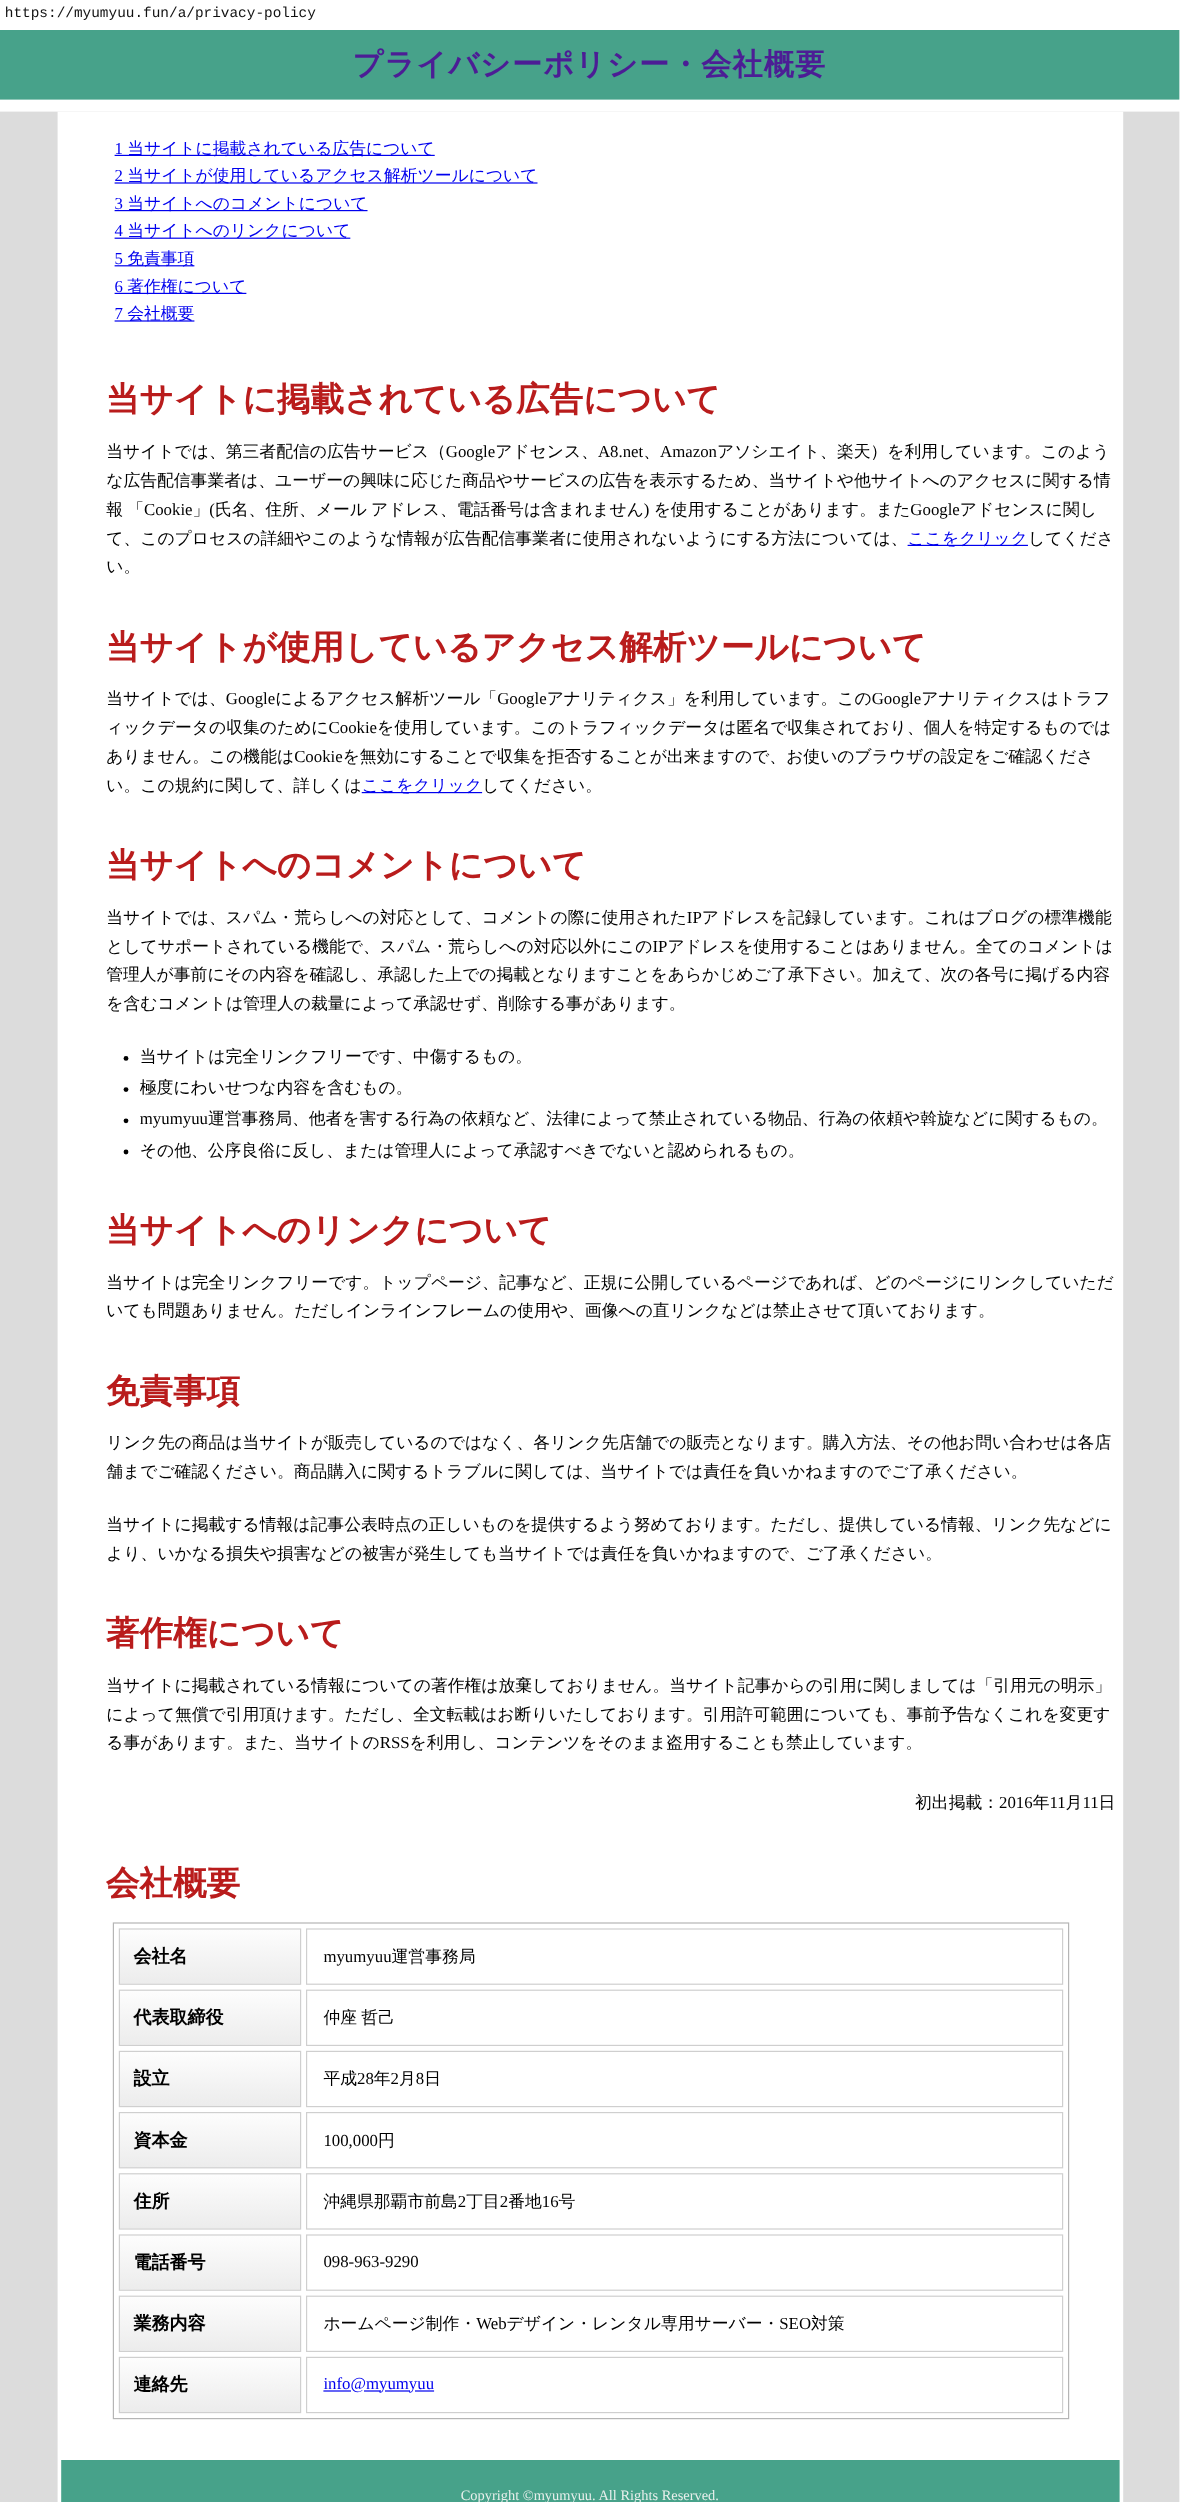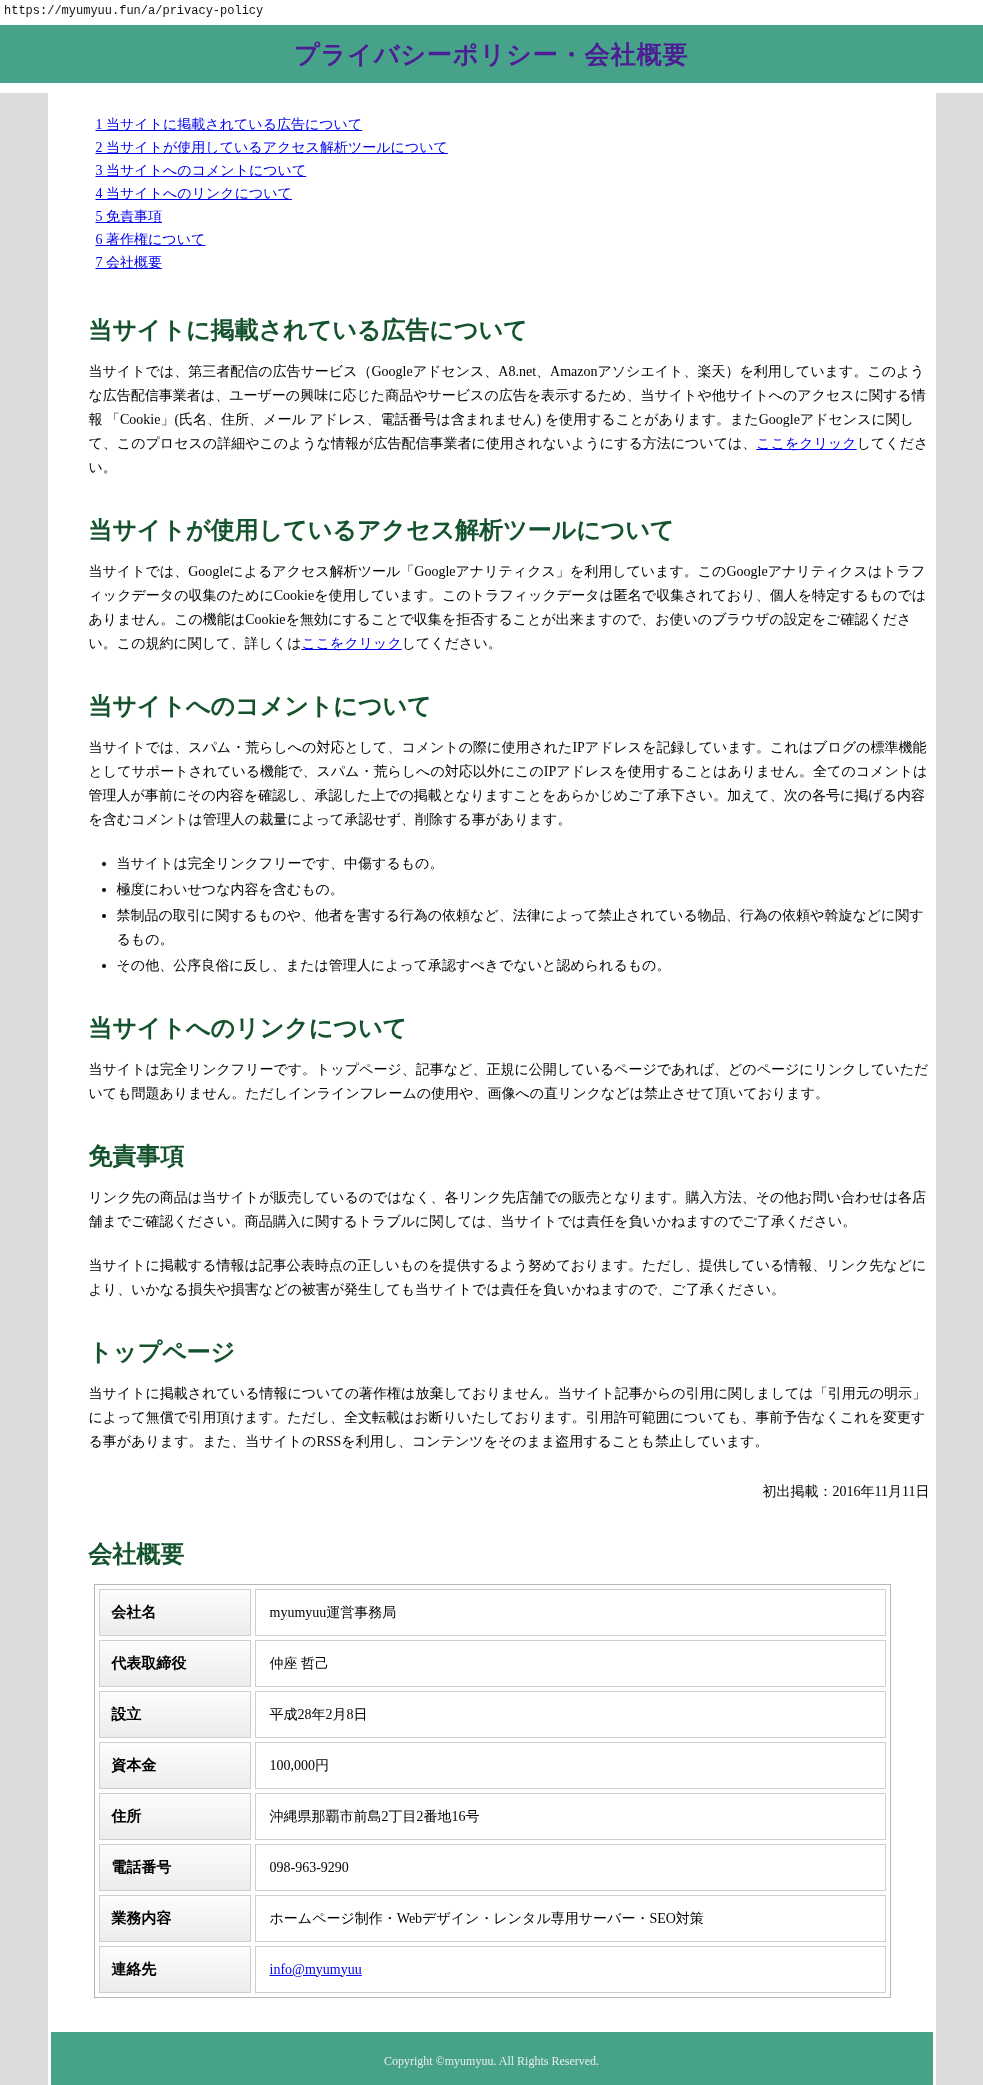--- a/index.html
+++ b/index.html
@@ -60,24 +60,24 @@
   .toc a{
     display:block;
     font-size:14px;
     line-height:23px;
     color:var(--link);
     text-decoration:underline;
   }
   
   h2{
     font-family:Liberation Serif, serif;
-    font-size:24px;
+    font-size:28px;
     font-weight:bold;
     margin:34px 0 14px 0;
-    color:#14532d;
+    color:#b91c1c;
   }
   p{
     font-size:14px;
     line-height:24px;
     margin:14px 0 20px 0;
   }
   p a, li a{
     color:var(--link);
     text-decoration:underline;
   }
@@ -178,38 +178,38 @@
         <h2>当サイトが使用しているアクセス解析ツールについて</h2>
         <p><span>当サイトでは、Googleによるアクセス解析ツール「Googleアナリティクス」を利用しています。このGoogleアナリティクスはトラフィックデータの収集のためにCookieを使用しています。このトラフィックデータは匿名で収集されており、個人を特定するものではありません。この機能はCookieを無効にすることで収集を拒否することが出来ますので、お使いのブラウザの設定をご確認ください。この規約に関して、詳しくは</span><a href="#">ここをクリック</a><span>してください。</span></p>
       </section>
 
       <section>
         <h2>当サイトへのコメントについて</h2>
         <p>当サイトでは、スパム・荒らしへの対応として、コメントの際に使用されたIPアドレスを記録しています。これはブログの標準機能としてサポートされている機能で、スパム・荒らしへの対応以外にこのIPアドレスを使用することはありません。全てのコメントは管理人が事前にその内容を確認し、承認した上での掲載となりますことをあらかじめご了承下さい。加えて、次の各号に掲げる内容を含むコメントは管理人の裁量によって承認せず、削除する事があります。</p>
         <ul>
           <li>当サイトは完全リンクフリーです、中傷するもの。</li>
           <li>極度にわいせつな内容を含むもの。</li>
-          <li>禁制品の取引に関するものや、他者を害する行為の依頼など、法律によって禁止されている物品、行為の依頼や斡旋などに関するもの。</li>
+          <li>myumyuu運営事務局、他者を害する行為の依頼など、法律によって禁止されている物品、行為の依頼や斡旋などに関するもの。</li>
           <li>その他、公序良俗に反し、または管理人によって承認すべきでないと認められるもの。</li>
         </ul>
       </section>
 
       <section>
         <h2>当サイトへのリンクについて</h2>
         <p>当サイトは完全リンクフリーです。トップページ、記事など、正規に公開しているページであれば、どのページにリンクしていただいても問題ありません。ただしインラインフレームの使用や、画像への直リンクなどは禁止させて頂いております。</p>
       </section>
 
       <section>
         <h2>免責事項</h2>
         <p>リンク先の商品は当サイトが販売しているのではなく、各リンク先店舗での販売となります。購入方法、その他お問い合わせは各店舗までご確認ください。商品購入に関するトラブルに関しては、当サイトでは責任を負いかねますのでご了承ください。</p>
         <p>当サイトに掲載する情報は記事公表時点の正しいものを提供するよう努めております。ただし、提供している情報、リンク先などにより、いかなる損失や損害などの被害が発生しても当サイトでは責任を負いかねますので、ご了承ください。</p>
       </section>
 
       <section>
-        <h2>トップページ</h2>
+        <h2>著作権について</h2>
         <p>当サイトに掲載されている情報についての著作権は放棄しておりません。当サイト記事からの引用に関しましては「引用元の明示」によって無償で引用頂けます。ただし、全文転載はお断りいたしております。引用許可範囲についても、事前予告なくこれを変更する事があります。また、当サイトのRSSを利用し、コンテンツをそのまま盗用することも禁止しています。</p>
         <p class="pub-date">初出掲載：2016年11月11日</p>
       </section>
 
       <section>
         <h2>会社概要</h2>
         <table class="company">
           <tbody>
               <tr>
             <th>会社名</th>

